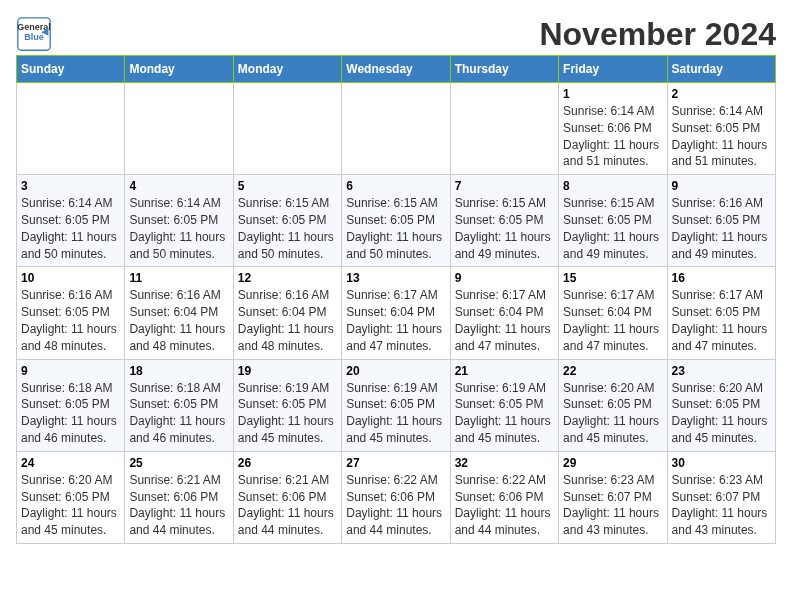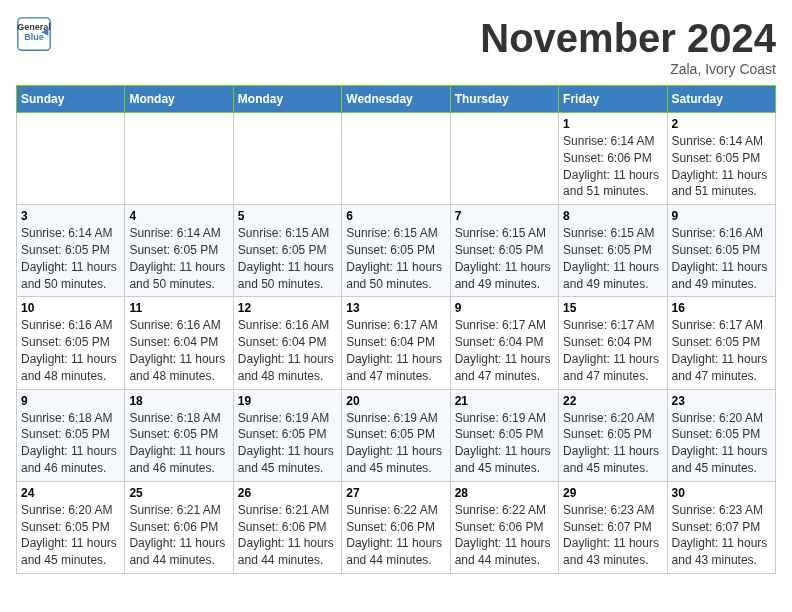--- a/index.html
+++ b/index.html
@@ -7,36 +7,36 @@
       font-family: Arial, sans-serif;
       background: #fff;
       width: 792px;
       min-height: 612px;
       padding: 16px;
     }
     .header {
       display: flex;
       justify-content: space-between;
       align-items: flex-start;
-      margin-bottom: 8px;
+      margin-bottom: 2px;
     }
     .logo {
       display: flex;
       align-items: center;
       gap: 6px;
     }
     .logo-icon {
       width: 36px;
       height: 36px;
     }
     .title-area {
       text-align: right;
     }
     .month-title {
-      font-size: 40px;
+      font-size: 32px;
       font-weight: bold;
       color: #333;
     }
     .location {
       font-size: 14px;
       color: #555;
     }
     .calendar {
       width: 100%;
       border-collapse: collapse;
@@ -83,21 +83,20 @@
   <div class="logo">
     <svg class="logo-icon" viewBox="0 0 40 40">
       <rect x="2" y="2" width="36" height="36" rx="4" fill="#fff" stroke="#3a7fc1" stroke-width="1.5"></rect>
       <text x="20" y="16" text-anchor="middle" font-size="10" font-weight="bold" fill="#333" font-family="Arial">General</text>
       <text x="20" y="27" text-anchor="middle" font-size="10" font-weight="bold" fill="#3a7fc1" font-family="Arial">Blue</text>
       <polygon points="28,18 36,14 36,22" fill="#3a7fc1"></polygon>
     </svg>
   </div>
   <div class="title-area">
     <div class="month-title">November 2024</div>
-    <div class="location">Zala, Ivory Coast</div>
   </div>
 </div>
 
 <table class="calendar">
   <thead>
     <tr>
     <th>Sunday</th>
         <th>Monday</th>
         <th>Monday</th>
         <th>Wednesday</th>
@@ -223,21 +222,21 @@
         </td>
         <td>
           <span class="day-number">26</span>
           <div class="day-info">Sunrise: 6:21 AM<br>Sunset: 6:06 PM<br>Daylight: 11 hours<br>and 44 minutes.</div>
         </td>
         <td>
           <span class="day-number">27</span>
           <div class="day-info">Sunrise: 6:22 AM<br>Sunset: 6:06 PM<br>Daylight: 11 hours<br>and 44 minutes.</div>
         </td>
         <td>
-          <span class="day-number">28</span>
+          <span class="day-number">32</span>
           <div class="day-info">Sunrise: 6:22 AM<br>Sunset: 6:06 PM<br>Daylight: 11 hours<br>and 44 minutes.</div>
         </td>
         <td>
           <span class="day-number">29</span>
           <div class="day-info">Sunrise: 6:23 AM<br>Sunset: 6:07 PM<br>Daylight: 11 hours<br>and 43 minutes.</div>
         </td>
         <td>
           <span class="day-number">30</span>
           <div class="day-info">Sunrise: 6:23 AM<br>Sunset: 6:07 PM<br>Daylight: 11 hours<br>and 43 minutes.</div>
         </td>

